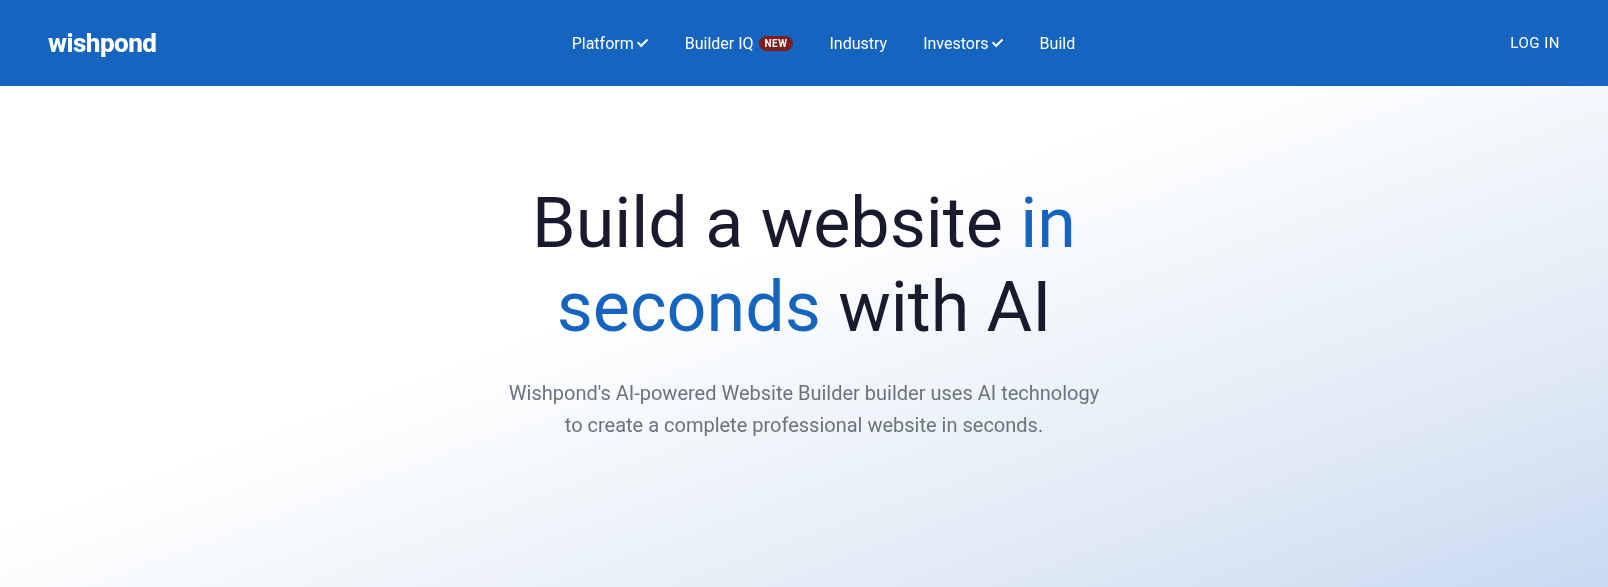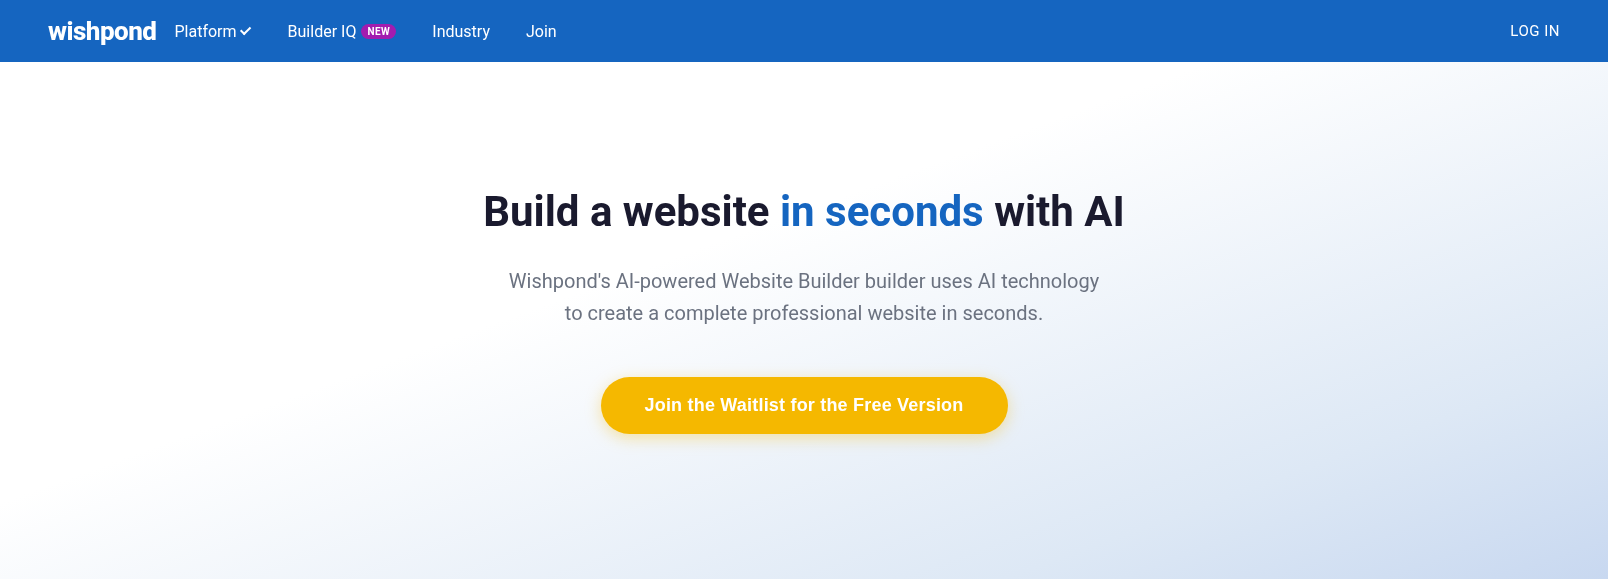--- a/index.html
+++ b/index.html
@@ -11,21 +11,21 @@
     body {
       font-family: -apple-system, BlinkMacSystemFont, 'Segoe UI', Roboto, Helvetica, Arial, sans-serif;
       width: 1608px;
       min-height: 587px;
       overflow-x: hidden;
     }
 
     
     .navbar {
       background-color: #1565C0;
-      height: 62px;
+      height: 86px;
       display: flex;
       align-items: center;
       padding: 0 48px;
       position: relative;
       z-index: 10;
     }
 
     .navbar-logo {
       color: #ffffff;
       font-size: 26px;
@@ -34,20 +34,21 @@
       margin-right: auto;
       flex-shrink: 0;
     }
 
     .navbar-links {
       display: flex;
       align-items: center;
       gap: 0;
       list-style: none;
       flex: 1;
+      justify-content: center;
     }
 
     .navbar-links li {
       position: relative;
     }
 
     .navbar-link {
       color: #ffffff;
       font-size: 16px;
       font-weight: 400;
@@ -64,21 +65,21 @@
       display: inline-block;
       width: 10px;
       height: 6px;
       border-left: 2px solid #fff;
       border-bottom: 2px solid #fff;
       transform: rotate(-45deg) translateY(-2px);
       flex-shrink: 0;
     }
 
     .new-badge {
-      background-color: #a21caf;
+      background-color: #7f1d1d;
       color: #ffffff;
       font-size: 10px;
       font-weight: 700;
       padding: 2px 6px;
       border-radius: 10px;
       letter-spacing: 0.5px;
       text-transform: uppercase;
     }
 
     .navbar-login {
@@ -99,22 +100,22 @@
       display: flex;
       flex-direction: column;
       align-items: center;
       justify-content: center;
       text-align: center;
       padding: 60px 40px 80px;
       position: relative;
     }
 
     .hero-title {
-      font-size: 42px;
-      font-weight: 700;
+      font-size: 70px;
+      font-weight: 400;
       color: #1a1a2e;
       line-height: 1.2;
       margin-bottom: 28px;
       max-width: 800px;
     }
 
     .hero-title-highlight {
       color: #1565C0;
     }
 
@@ -159,27 +160,32 @@
         <span class="new-badge">NEW</span>
       </a>
     </li>
     <li>
       <a class="navbar-link">
         <span>Industry</span>
       </a>
     </li>
     <li>
       <a class="navbar-link">
-        <span>Join</span>
+        <span>Investors</span>
+        <span class="chevron-icon"></span>
+      </a>
+    </li>
+    <li>
+      <a class="navbar-link">
+        <span>Build</span>
       </a>
     </li>
   </ul>
 
   <a class="navbar-login">LOG IN</a>
 </nav>
 
 <section class="hero">
   <h1 class="hero-title">
     <span>Build a website </span><span class="hero-title-highlight">in seconds</span><span> with AI</span>
   </h1>
   <p class="hero-subtitle">Wishpond's AI-powered Website Builder builder uses AI technology to create a complete professional website in seconds.</p>
-  <button class="hero-cta-btn">Join the Waitlist for the Free Version</button>
 </section>
 
 </body></html>

